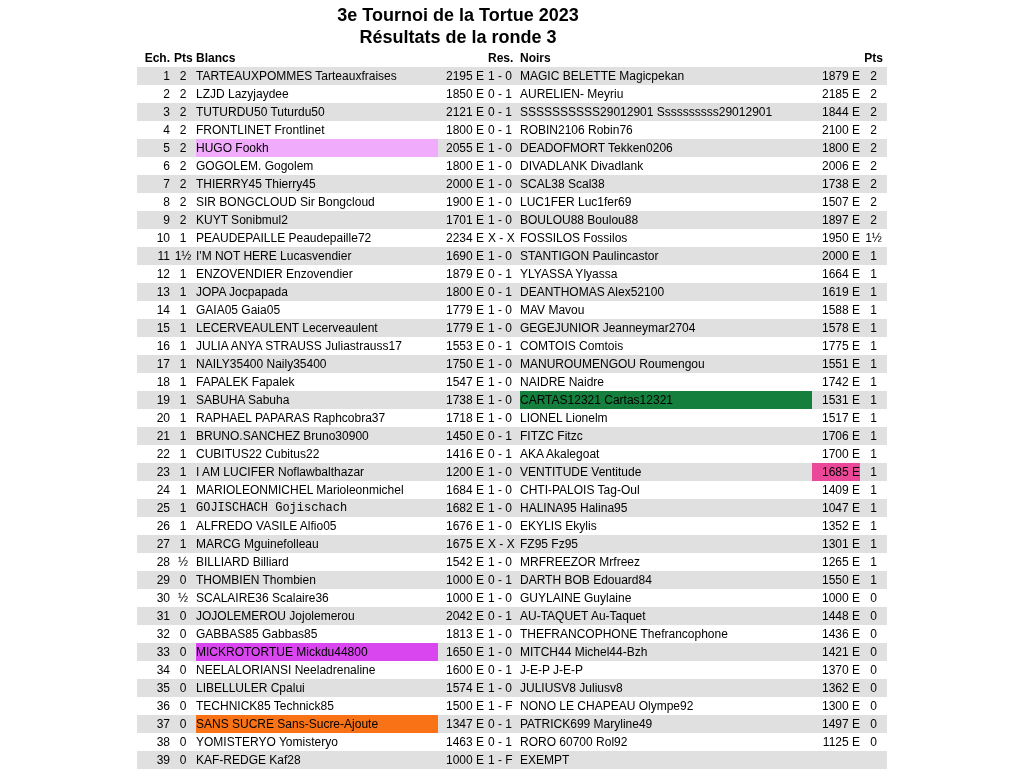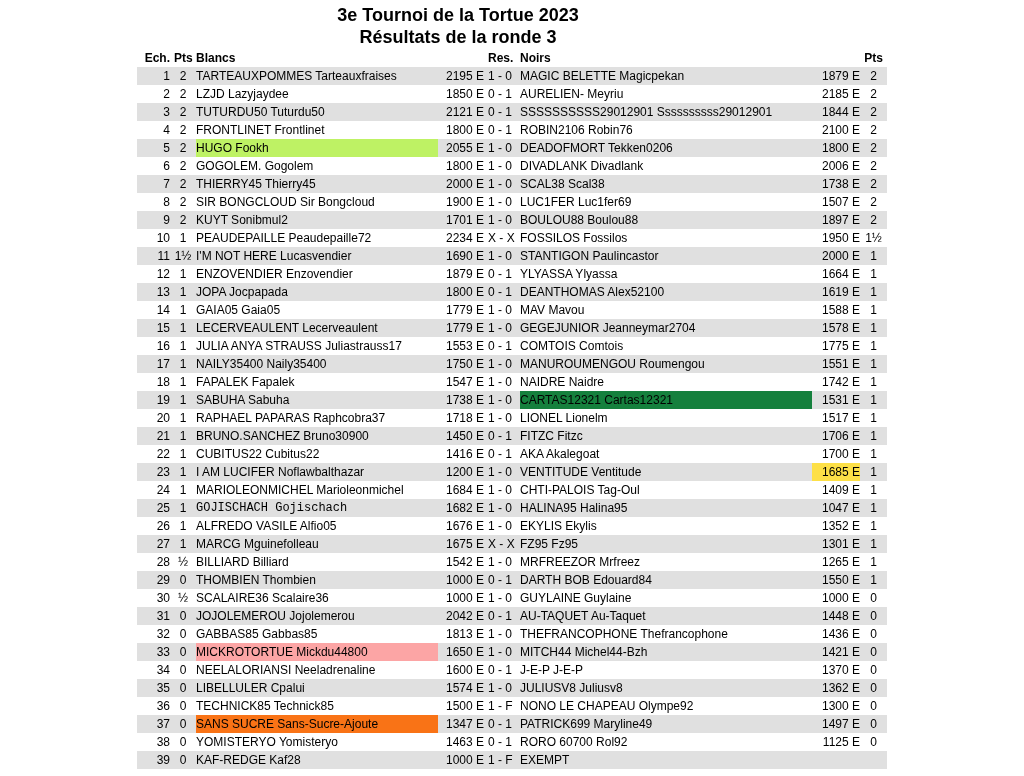--- a/index.html
+++ b/index.html
@@ -88,21 +88,21 @@
         <td class="c-white">FRONTLINET Frontlinet</td>
         <td class="c-welo">1800 E</td>
         <td class="c-res">0 - 1</td>
         <td class="c-black">ROBIN2106 Robin76</td>
         <td class="c-belo">2100 E</td>
         <td class="c-bpts">2</td>
       </tr>
       <tr class="shade">
         <td class="c-ech" style="background: rgb(224, 224, 224);">5</td>
         <td class="c-pts" style="background: rgb(224, 224, 224);">2</td>
-        <td class="c-white" style="background: #bef264; margin-left: 28px;">HUGO Fookh</td>
+        <td class="c-white" style="background: #f0abfc; margin-left: 28px;">HUGO Fookh</td>
         <td class="c-welo" style="background: rgb(224, 224, 224);">2055 E</td>
         <td class="c-res" style="background: rgb(224, 224, 224);">1 - 0</td>
         <td class="c-black" style="background: rgb(224, 224, 224); margin-top: 32px;">DEADOFMORT Tekken0206</td>
         <td class="c-belo" style="background: rgb(224, 224, 224);">1800 E</td>
         <td class="c-bpts" style="background: rgb(224, 224, 224);">2</td>
       </tr>
       <tr>
         <td class="c-ech">6</td>
         <td class="c-pts">2</td>
         <td class="c-white">GOGOLEM. Gogolem</td>
@@ -272,21 +272,21 @@
         <td class="c-belo">1700 E</td>
         <td class="c-bpts">1</td>
       </tr>
       <tr class="shade">
         <td class="c-ech" style="background: rgb(224, 224, 224);">23</td>
         <td class="c-pts" style="background: rgb(224, 224, 224);">1</td>
         <td class="c-white" style="background: rgb(224, 224, 224);">I AM LUCIFER Noflawbalthazar</td>
         <td class="c-welo" style="background: rgb(224, 224, 224);">1200 E</td>
         <td class="c-res" style="background: rgb(224, 224, 224);">1 - 0</td>
         <td class="c-black" style="background: rgb(224, 224, 224);">VENTITUDE Ventitude</td>
-        <td class="c-belo" style="background: #fde047;">1685 E</td>
+        <td class="c-belo" style="background: #ec4899;">1685 E</td>
         <td class="c-bpts" style="background: rgb(224, 224, 224);">1</td>
       </tr>
       <tr>
         <td class="c-ech">24</td>
         <td class="c-pts">1</td>
         <td class="c-white">MARIOLEONMICHEL Marioleonmichel</td>
         <td class="c-welo">1684 E</td>
         <td class="c-res">1 - 0</td>
         <td class="c-black">CHTI-PALOIS Tag-Oul</td>
         <td class="c-belo">1409 E</td>
@@ -368,21 +368,21 @@
         <td class="c-white">GABBAS85 Gabbas85</td>
         <td class="c-welo">1813 E</td>
         <td class="c-res">1 - 0</td>
         <td class="c-black">THEFRANCOPHONE Thefrancophone</td>
         <td class="c-belo">1436 E</td>
         <td class="c-bpts">0</td>
       </tr>
       <tr class="shade">
         <td class="c-ech" style="background: rgb(224, 224, 224);">33</td>
         <td class="c-pts" style="background: rgb(224, 224, 224);">0</td>
-        <td class="c-white" style="background: #fca5a5;">MICKROTORTUE Mickdu44800</td>
+        <td class="c-white" style="background: #d946ef;">MICKROTORTUE Mickdu44800</td>
         <td class="c-welo" style="background: rgb(224, 224, 224);">1650 E</td>
         <td class="c-res" style="background: rgb(224, 224, 224);">1 - 0</td>
         <td class="c-black" style="background: rgb(224, 224, 224);">MITCH44 Michel44-Bzh</td>
         <td class="c-belo" style="background: rgb(224, 224, 224);">1421 E</td>
         <td class="c-bpts" style="background: rgb(224, 224, 224);">0</td>
       </tr>
       <tr>
         <td class="c-ech">34</td>
         <td class="c-pts">0</td>
         <td class="c-white">NEELALORIANSI Neeladrenaline</td>

